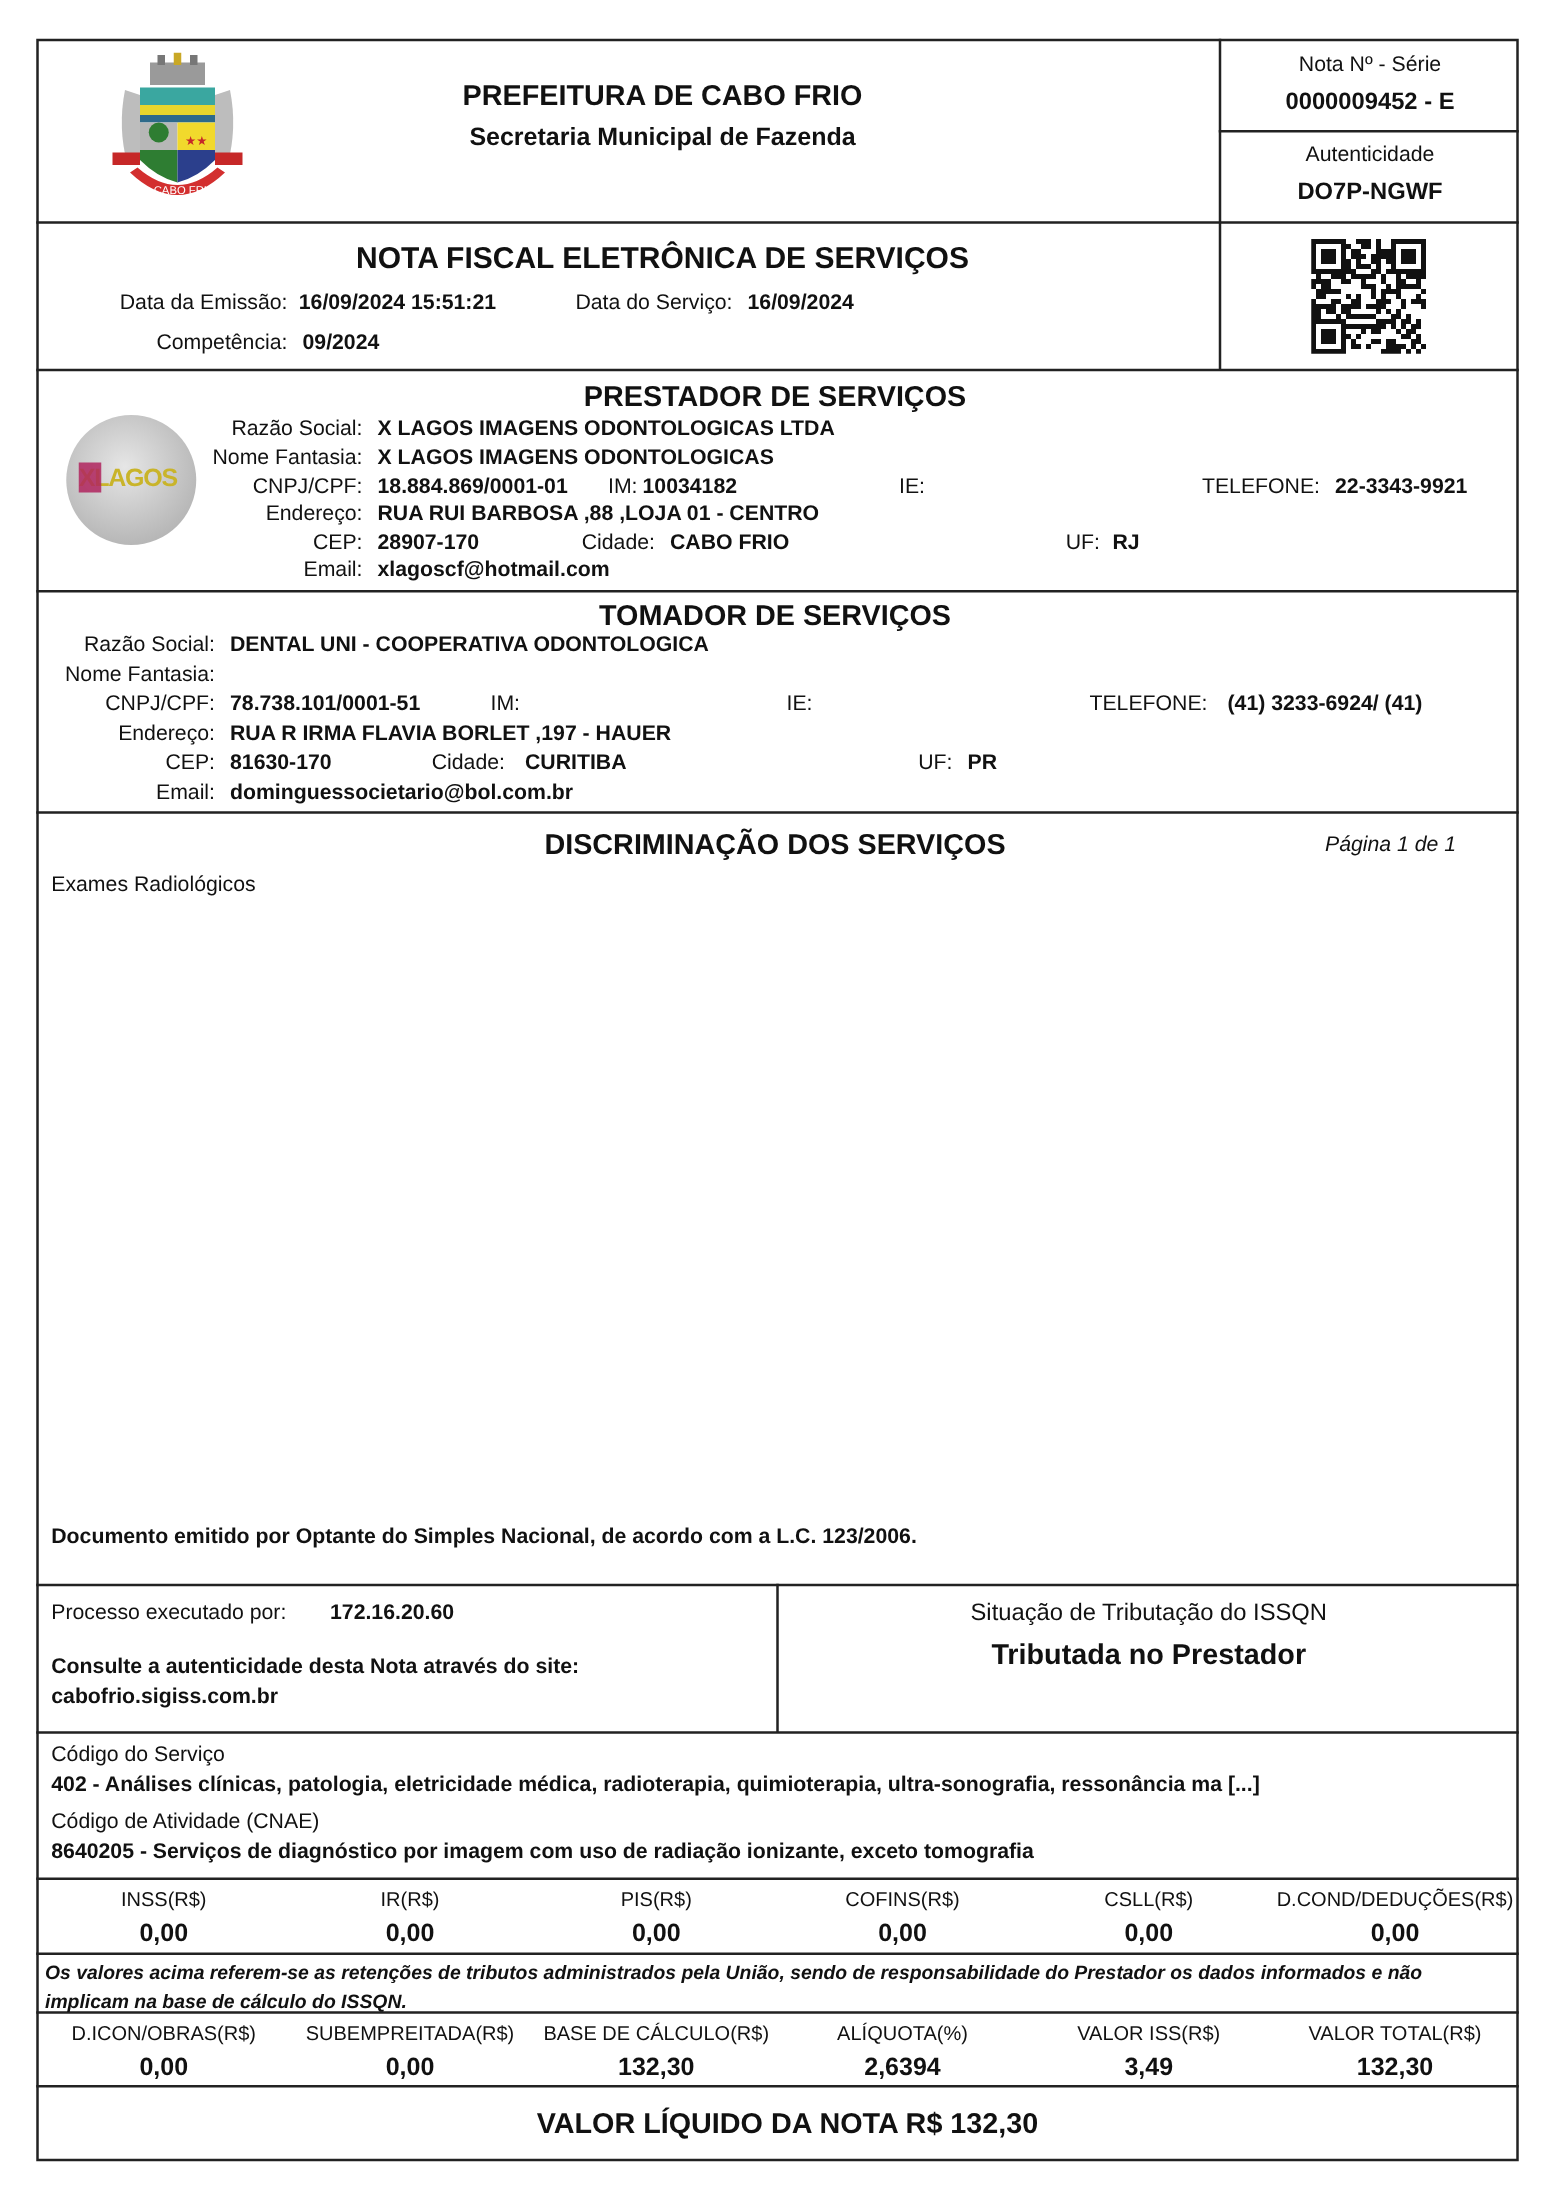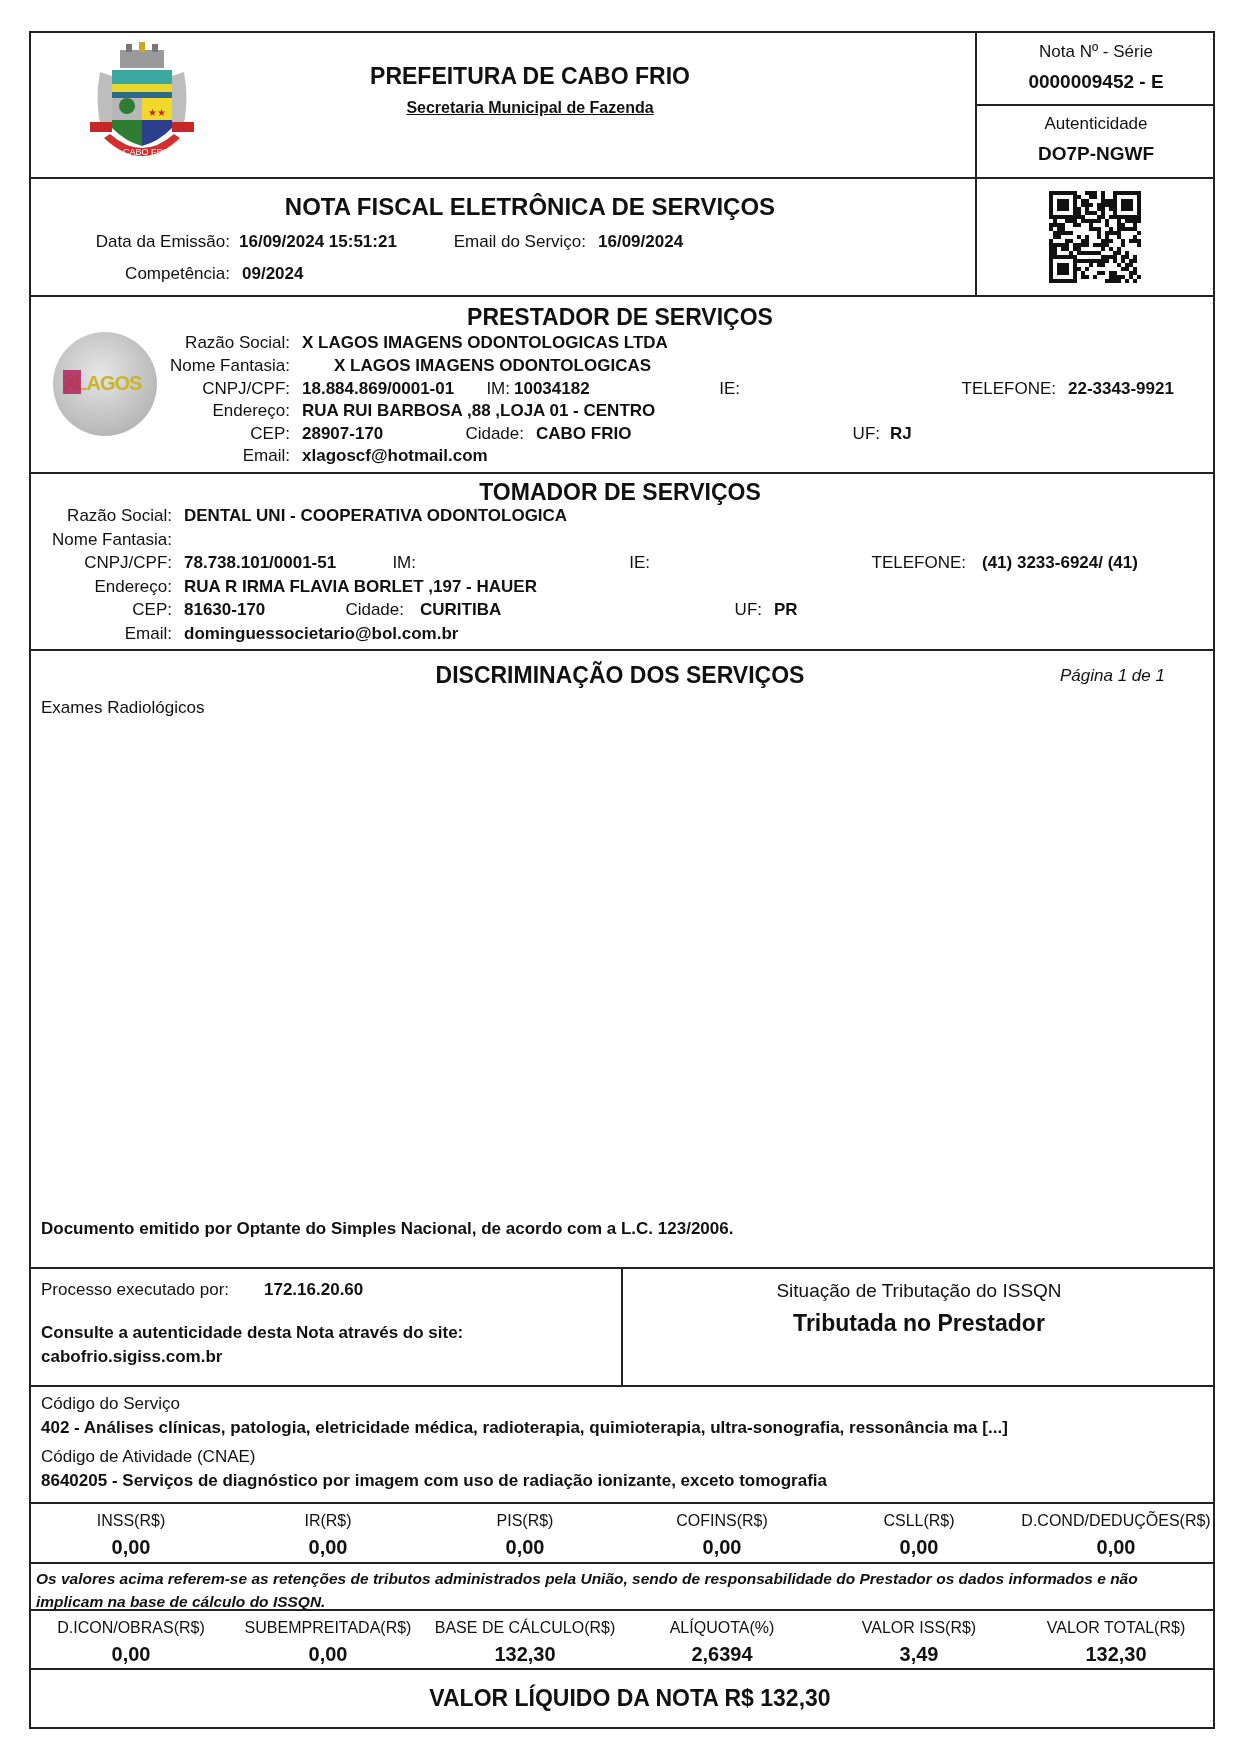--- a/index.html
+++ b/index.html
@@ -54,31 +54,31 @@
     <path d="M26 78 L56 78 L56 104 Q40 100 26 86 Z" fill="#2e7d32"></path>
     <path d="M56 78 L86 78 L86 86 Q72 100 56 104 Z" fill="#2b3f8c"></path>
     <rect x="4" y="80" width="22" height="10" fill="#c62828"></rect>
     <rect x="86" y="80" width="22" height="10" fill="#c62828"></rect>
     <path d="M18 96 Q56 132 94 96 L88 92 Q56 120 24 92 Z" fill="#d32f2f"></path>
     <text x="37" y="113" font-size="9" fill="#fff" font-family="Liberation Sans, sans-serif">CABO FRIO</text>
   </svg>
 </div>
 
 <div class="abs title center" style="left:330px; top:63px; width:400px; font-size:23px;">PREFEITURA DE CABO FRIO</div>
-<div class="abs center b" style="left:300px; top:99px; width:460px; font-size:16px;text-decoration:underline;">Secretaria Municipal de Fazenda</div>
+<div class="abs center b" style="left:300px; top:99px; width:460px; font-size:20px;">Secretaria Municipal de Fazenda</div>
 
 <div class="abs center" style="left:977px; top:42px; width:238px; font-size:17px;">Nota Nº - Série</div>
 <div class="abs center b" style="left:977px; top:71px; width:238px; font-size:19px;">0000009452 - E</div>
 <div class="abs center" style="left:977px; top:114px; width:238px; font-size:17px;">Autenticidade</div>
 <div class="abs center b" style="left:977px; top:143px; width:238px; font-size:19px;">DO7P-NGWF</div>
 
 <div class="abs title center" style="left:140px; top:193px; width:780px;">NOTA FISCAL ELETRÔNICA DE SERVIÇOS</div>
 <div class="lbl" style="left:60px; top:232px; width:170px;">Data da Emissão:</div>
 <div class="val" style="left:239px; top:232px;">16/09/2024 15:51:21</div>
-<div class="lbl" style="left:430px; top:232px; width:156px;">Email do Serviço:</div>
+<div class="lbl" style="left:430px; top:232px; width:156px;">Data do Serviço:</div>
 <div class="val" style="left:598px; top:232px;text-align:center;">16/09/2024</div>
 <div class="lbl" style="left:60px; top:264px; width:170px;">Competência:</div>
 <div class="val" style="left:242px; top:264px;">09/2024</div>
 
 <div class="abs" style="left:1049px; top:191px; width:92px; height:92px;">
   <svg id="qr" width="92" height="92" viewBox="0 0 23 23" shape-rendering="crispEdges">
       <rect x="9" y="0" width="1" height="1" fill="#111"></rect>
       <rect x="10" y="0" width="1" height="1" fill="#111"></rect>
       <rect x="11" y="0" width="1" height="1" fill="#111"></rect>
       <rect x="13" y="0" width="1" height="1" fill="#111"></rect>
@@ -284,21 +284,21 @@
 
 <div class="abs title center" style="left:420px; top:304px; width:400px; font-size:23px;">PRESTADOR DE SERVIÇOS</div>
 <div class="abs" style="left:53px; top:332px; width:104px; height:104px; border-radius:50%; background: radial-gradient(circle at 45% 40%, #e6e6e6, #b9b9b9 70%, #a8a8a8);">
   <div style="position:absolute; left:10px; top:40px; font-size:20px; font-weight:bold; color:#c9b42a; letter-spacing:-1px;">XLAGOS</div>
   <div style="position:absolute; left:10px; top:38px; width:18px; height:24px; background:#b0245e; opacity:0.85;"></div>
 </div>
 
 <div class="lbl" style="left:130px; top:333px; width:160px;">Razão Social:</div>
 <div class="val" style="left:302px; top:333px;">X LAGOS IMAGENS ODONTOLOGICAS LTDA</div>
 <div class="lbl" style="left:130px; top:356px; width:160px;">Nome Fantasia:</div>
-<div class="val" style="left:302px; top:356px;margin-left:32px;">X LAGOS IMAGENS ODONTOLOGICAS</div>
+<div class="val" style="left:302px; top:356px;">X LAGOS IMAGENS ODONTOLOGICAS</div>
 <div class="lbl" style="left:130px; top:379px; width:160px;">CNPJ/CPF:</div>
 <div class="val" style="left:302px; top:379px;">18.884.869/0001-01</div>
 <div class="lbl" style="left:470px; top:379px; width:40px;">IM:</div>
 <div class="val" style="left:514px; top:379px;">10034182</div>
 <div class="lbl" style="left:700px; top:379px; width:40px;">IE:</div>
 <div class="val" style="left:748px; top:379px;"></div>
 <div class="lbl" style="left:940px; top:379px; width:116px;">TELEFONE:</div>
 <div class="val" style="left:1068px; top:379px;">22-3343-9921</div>
 <div class="lbl" style="left:130px; top:401px; width:160px;">Endereço:</div>
 <div class="val" style="left:302px; top:401px;">RUA RUI BARBOSA ,88 ,LOJA  01 - CENTRO</div>

